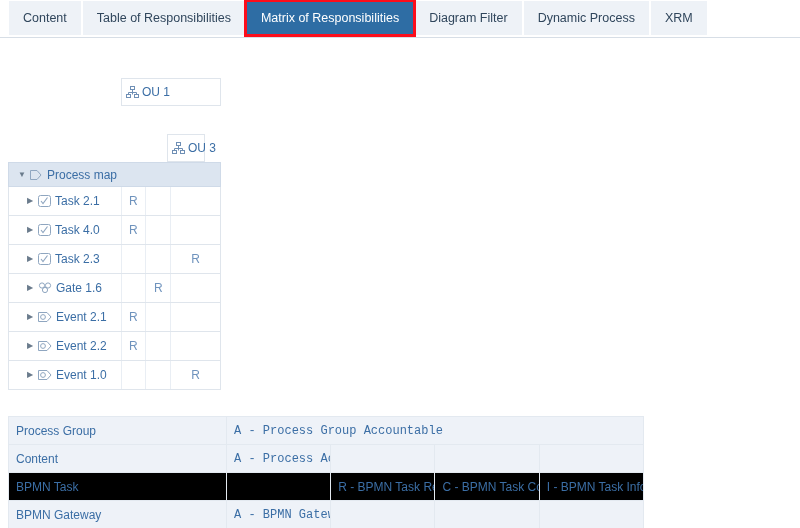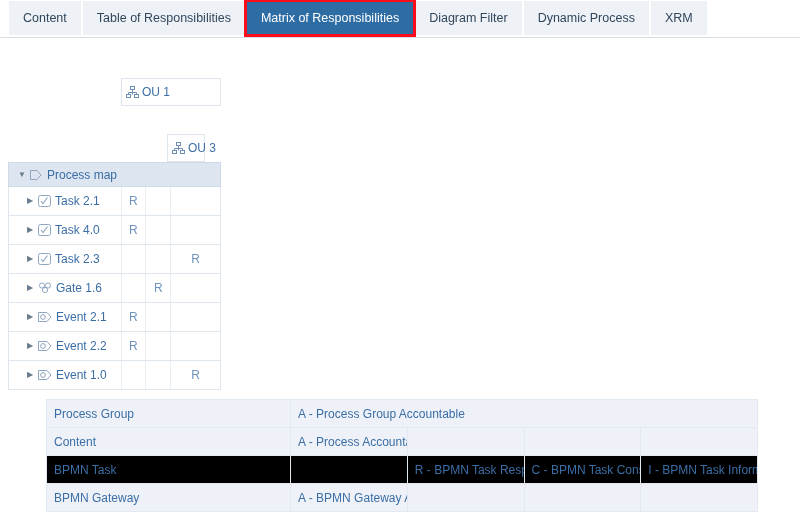--- a/index.html
+++ b/index.html
@@ -146,40 +146,39 @@
     margin-right: 2px;
     flex: none;
   }
   .item-label { margin-left: 4px; }
   .icon { flex: none; display: inline-flex; align-items: center; }
 
   
   .legend {
     position: absolute;
     left: 8px;
-    top: 399px;
+    top: 416px;
     border-collapse: collapse;
     table-layout: fixed;
-    width: 712px;
+    width: 636px;
     font-size: 12px;
-    margin-left: 38px;
   }
   .legend td {
     border: 1px solid #e3e9f0;
     padding: 0 7px;
     height: 27px;
     color: #3b6ea5;
     white-space: nowrap;
     overflow: hidden;
     vertical-align: middle;
   }
   .legend tr.shaded td { background: #eef2f8; }
   .legend tr.plain td { background: #000000; }
   .legend td.key { width: 88px; }
-  .legend td.desc { width: 182px; }
+  .legend td.desc { width: 182px; font-family: Liberation Mono, monospace; }
   .legend td.c1, .legend td.c2, .legend td.c3 { width: 147px; }
 </style>
 </head>
 <body>
 
 <div class="tabbar">
   <div class="tabstrip">
     <div class="tab">
       <span>Content</span>
     </div>

